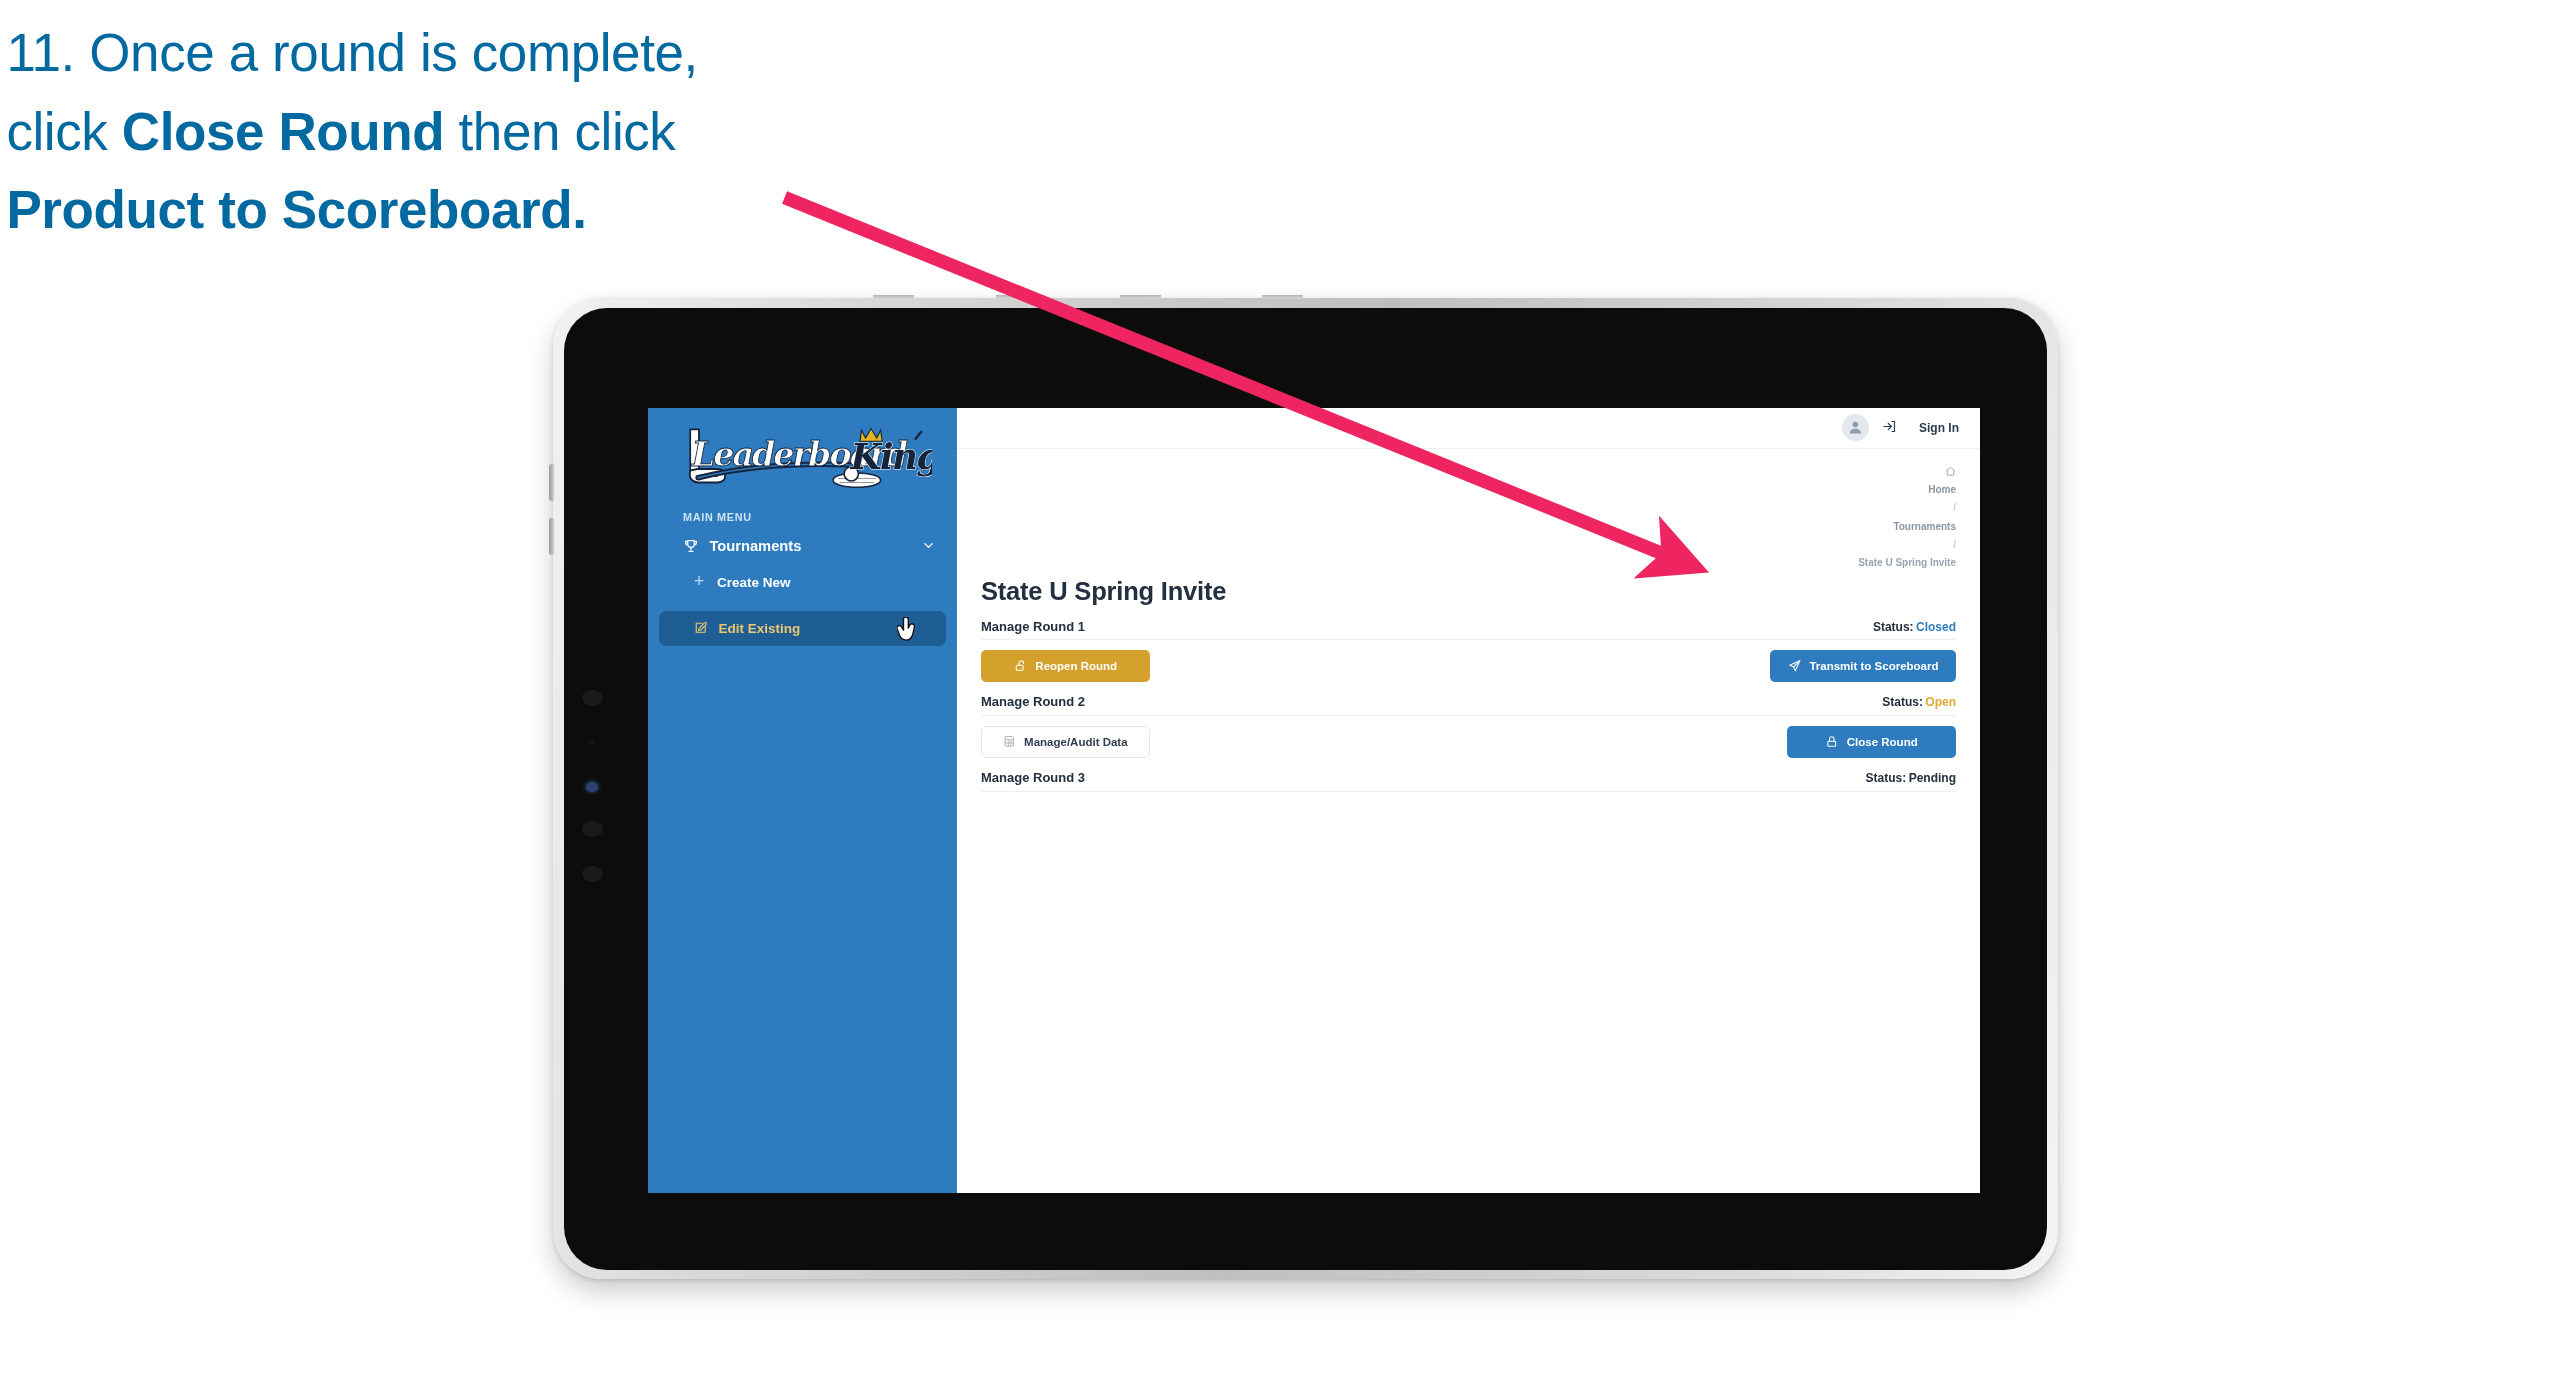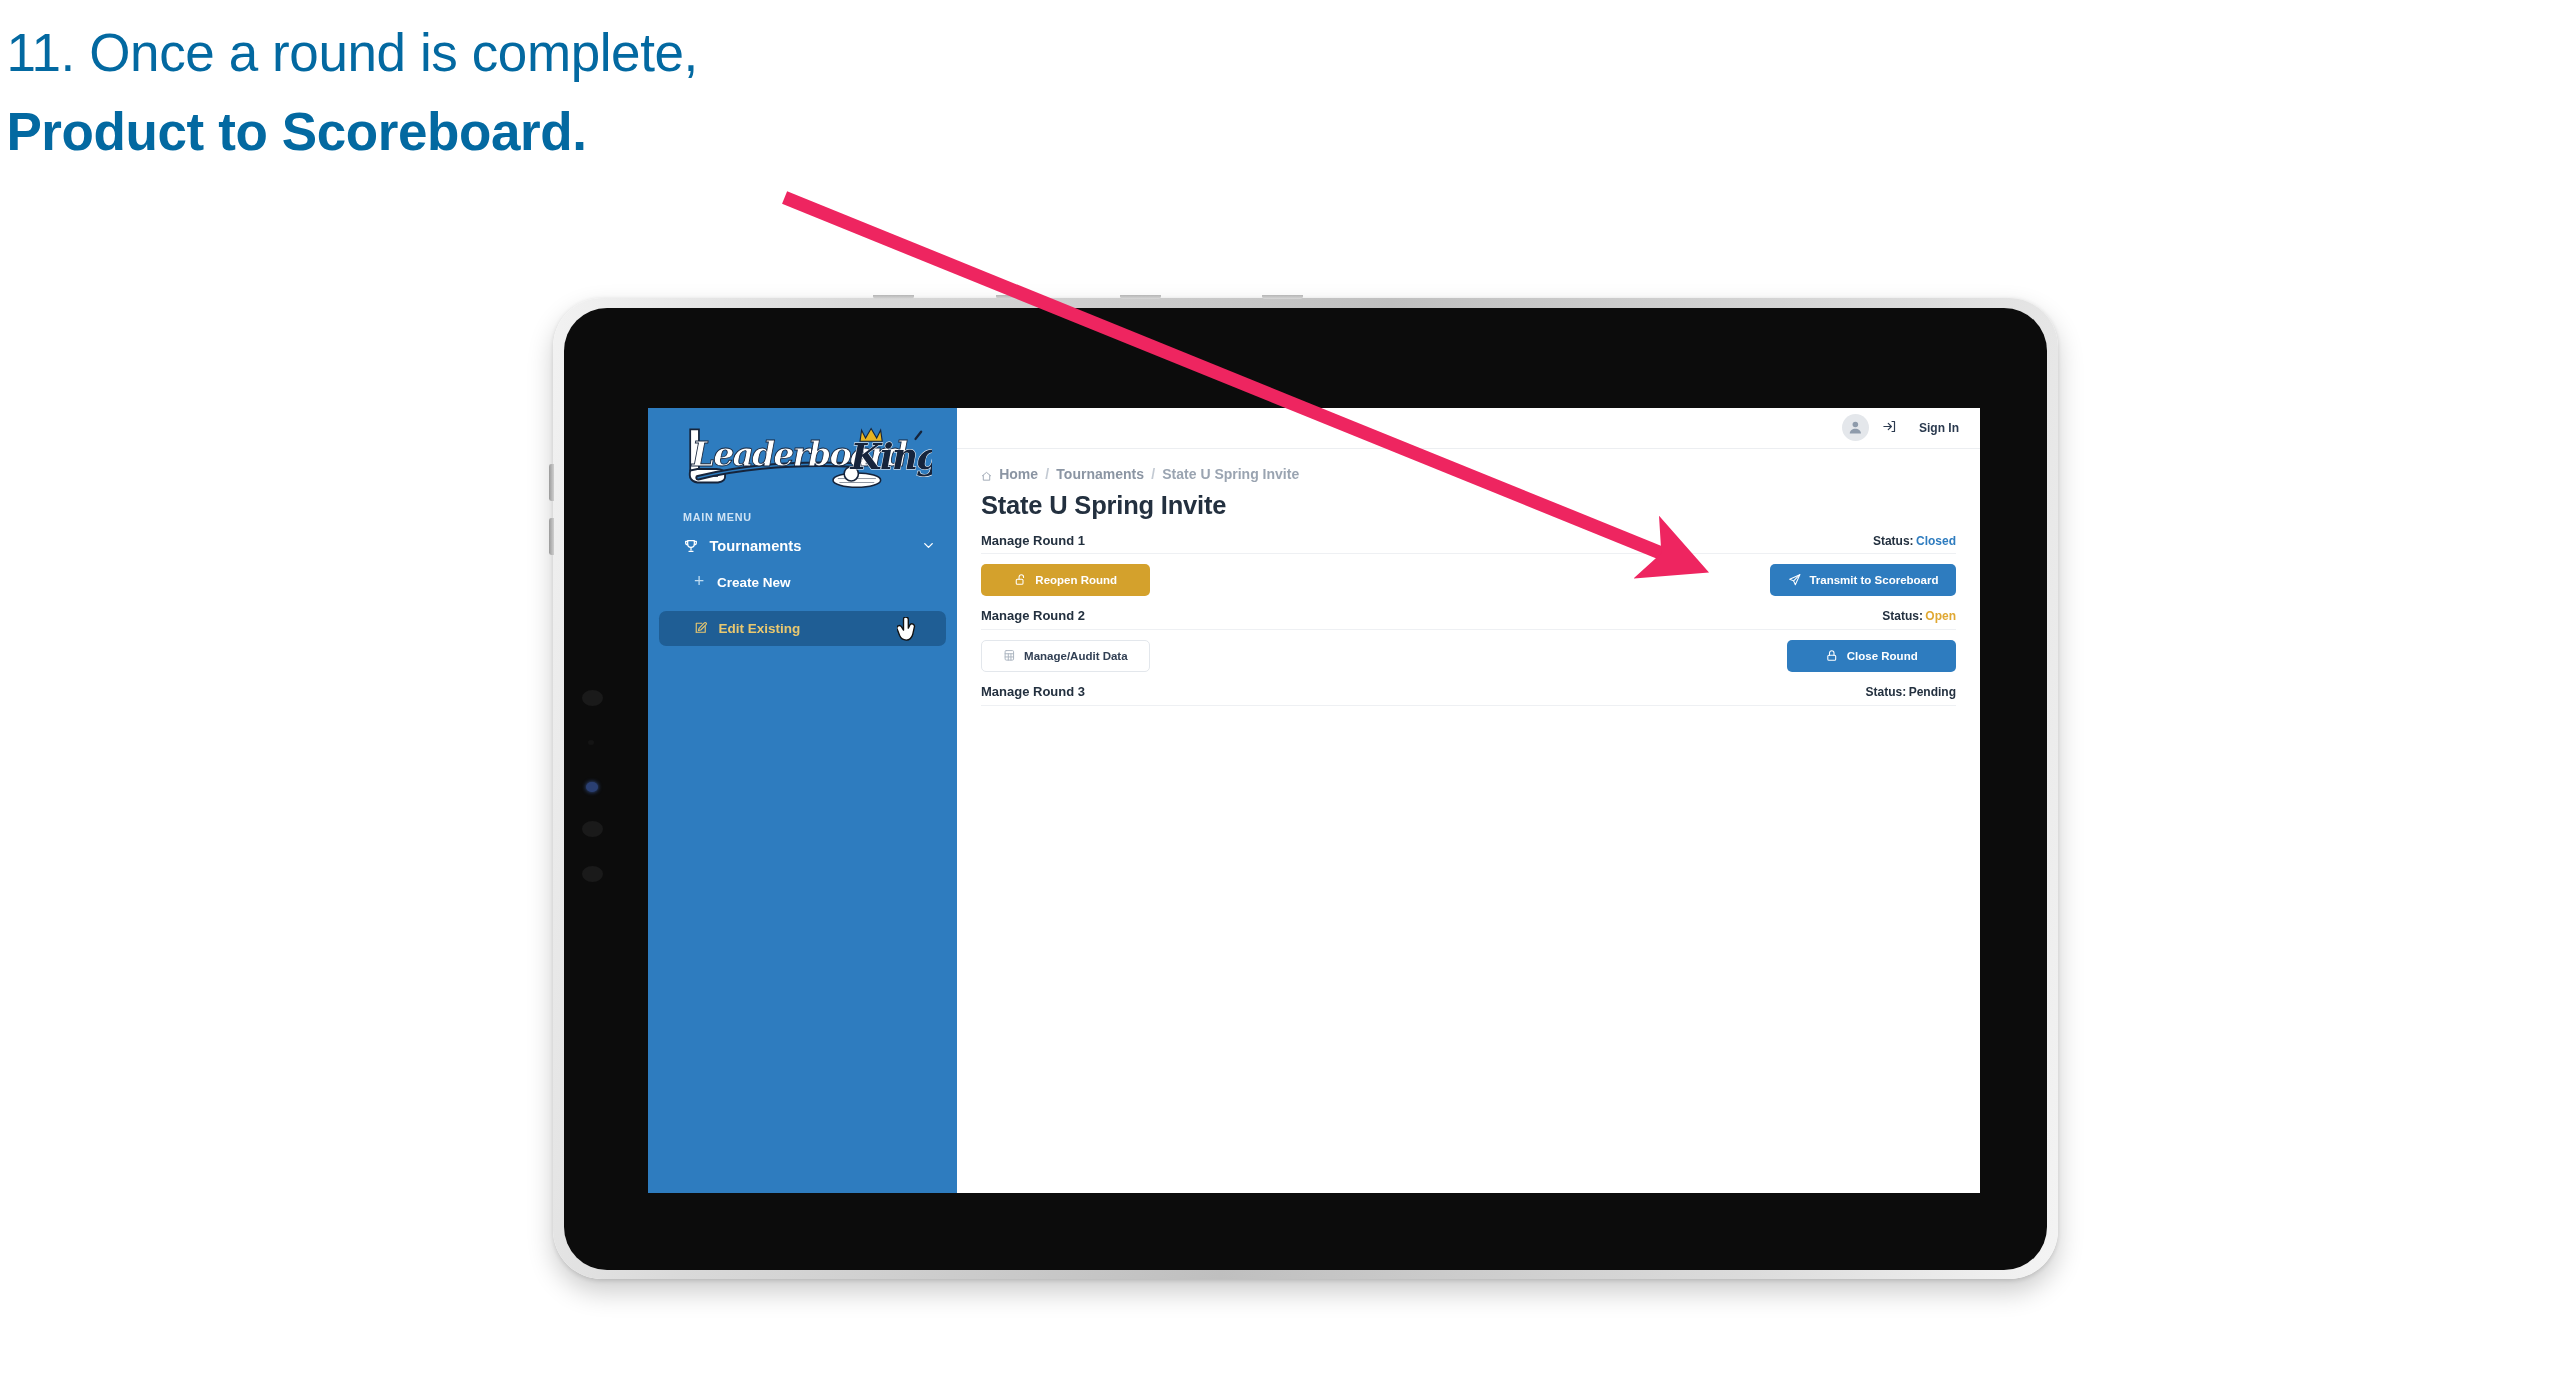--- a/index.html
+++ b/index.html
@@ -189,23 +189,24 @@
     display: flex; align-items: center; gap: 22px;
     color: #2b3a4f; font-size: 12px; font-weight: 700;
     cursor: pointer;
   }
 
   #page-body { padding: 17.5px 24px 0 24px; }
 
   #breadcrumb {
     display: flex; align-items: flex-end;
     gap: 7.2px;
-    font-size: 14px;
+    font-size: 10px;
     color: #8b95a3;
     font-weight: 600;
+    flex-direction: column;
   }
   #breadcrumb .sep { color: #c3cad3; }
   #breadcrumb .crumb { cursor: pointer; }
   #breadcrumb .crumb.current { color: #9aa4b1; cursor: default; }
 
   #page-title {
     font-size: 25.5px;
     font-weight: 700;
     color: #23303f;
     margin: 8.8px 0 0 0;
@@ -266,20 +267,23 @@
   }
   .foot-link { font-size: 10.8px; font-weight: 700; color: #5d6b7d; cursor: pointer; }
   .foot-link.muted { color: #b9c0c9; }
 </style>
 </head>
 <body>
 
 <div id="caption">
   <div>
     <span>11. Once a round is complete,</span>
+  </div>
+  <div>
+    <span>click </span><span class="b">Close Round</span><span> then click</span>
   </div>
   <div>
     <span class="b">Product to Scoreboard.</span>
   </div>
 </div>
 
 <svg id="arrow-svg" viewBox="0 0 3234 1740">
   <defs>
     <marker id="pinkhead" markerWidth="5" markerHeight="5" refX="1.6" refY="2.5" orient="auto">
       <path d="M0,0 L5,2.5 L0,5 L1.2,2.5 Z" fill="#EE2560"></path>

